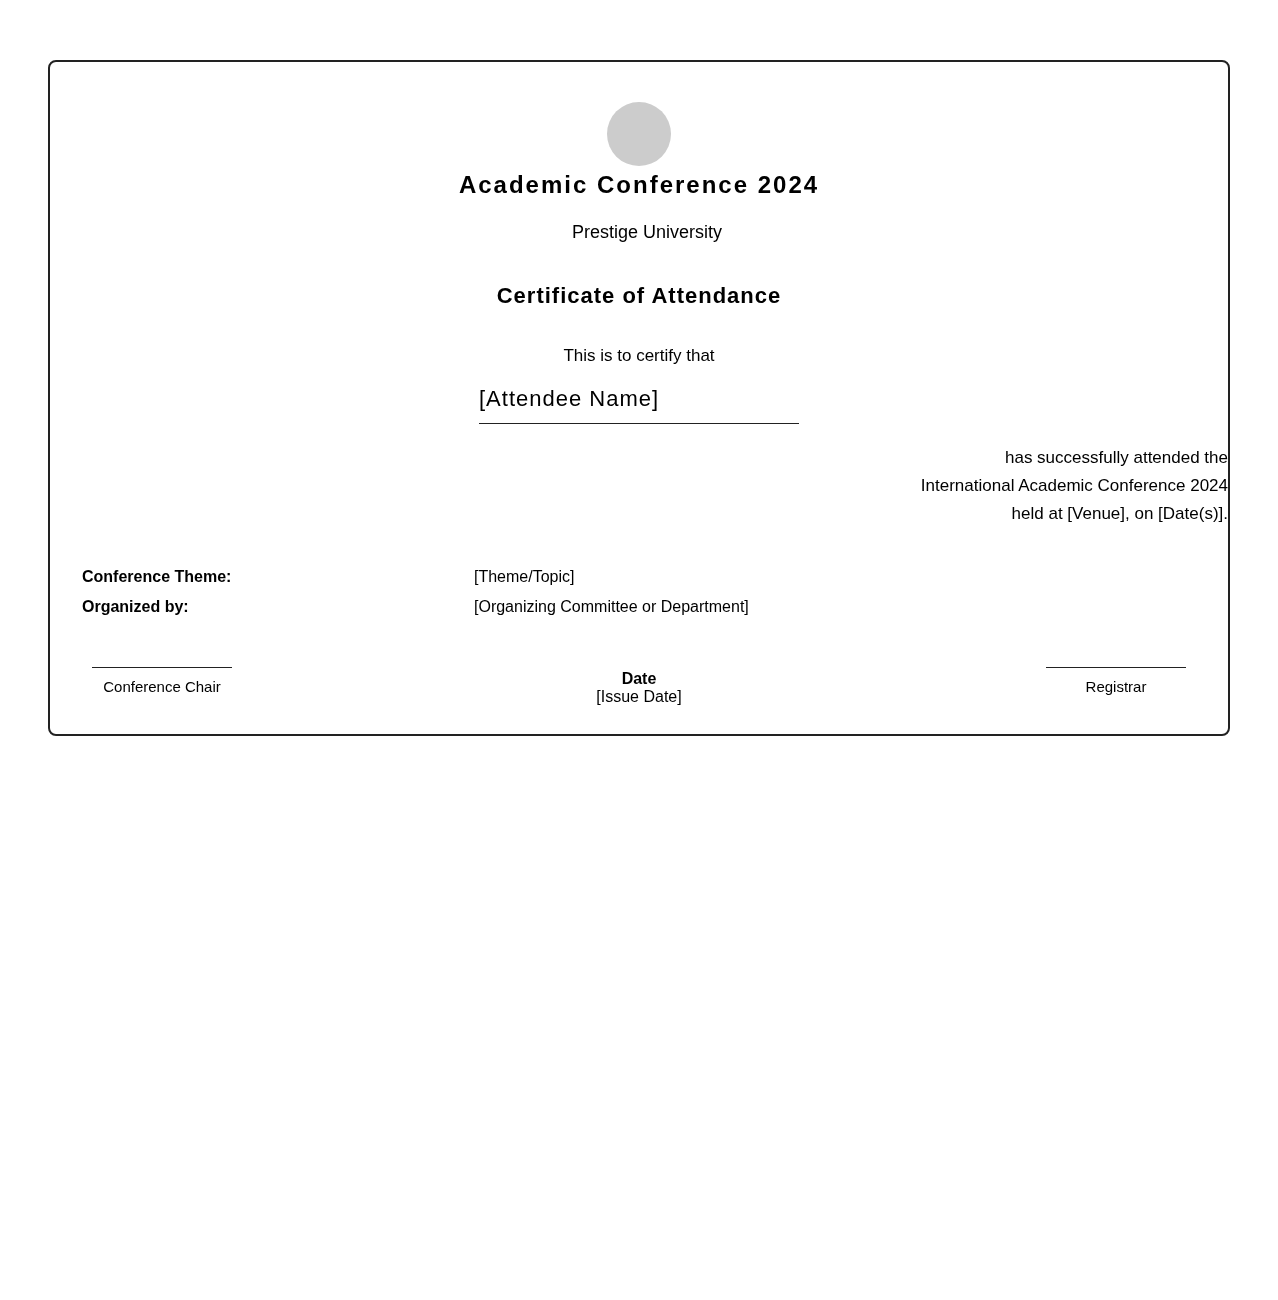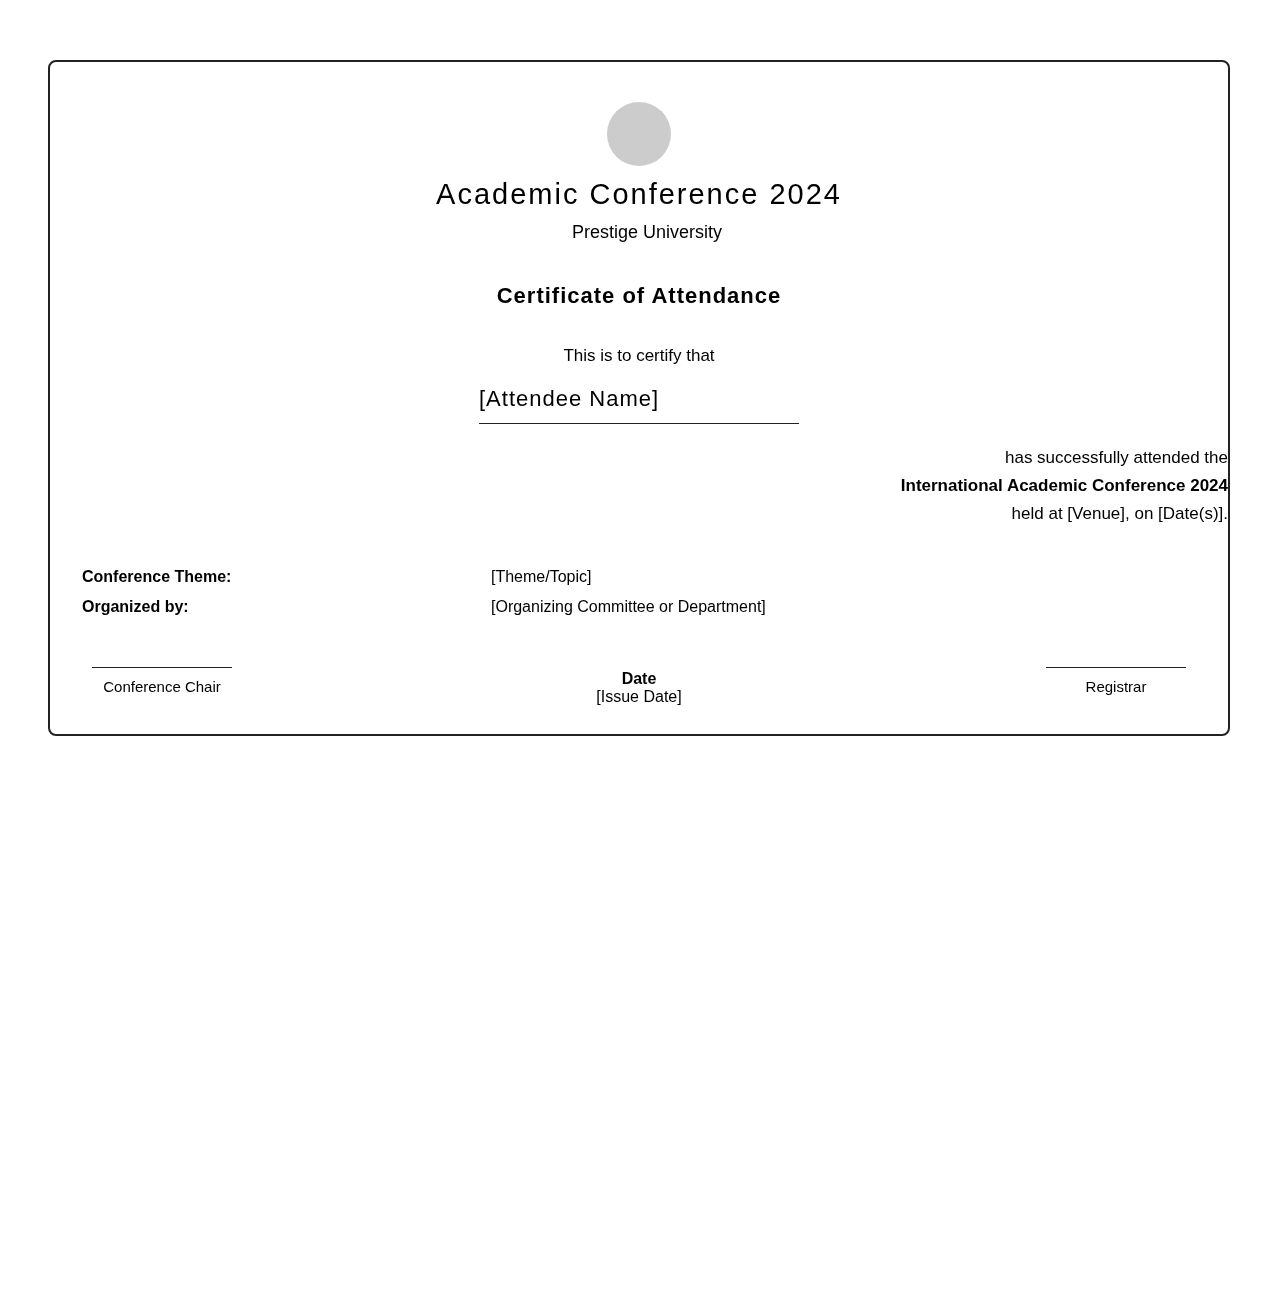--- a/index.html
+++ b/index.html
@@ -30,24 +30,24 @@
       top: 40px;
       width: 64px;
       height: 64px;
       border-radius: 50%;
       background: #cccccc;
     }
     .title {
       position: absolute;
       left: 0;
       right: 0;
-      top: 112px;
-      text-align: center;
-      font-size: 29px;
-      font-weight: normal;
+      top: 103px;
+      text-align: center;
+      font-size: 24px;
+      font-weight: bold;
       letter-spacing: 2px;
       line-height: 40px;
     }
     .subtitle {
       position: absolute;
       left: 0;
       right: 0;
       top: 159px;
       text-align: center;
       font-size: 18px;
@@ -90,21 +90,21 @@
     .body-text {
       position: absolute;
       left: 0;
       right: 0;
       top: 382px;
       text-align: right;
       font-size: 17px;
       line-height: 28px;
     }
     .body-text .strong {
-      font-weight: bold;
+      font-weight: normal;
       display: block;
       padding-left: 36px;
     }
     .body-text .line {
       display: block;
     }
     .info {
       position: absolute;
       left: 32px;
       top: 500px;
@@ -115,21 +115,20 @@
       height: 30px;
       align-items: center;
       font-size: 16px;
     }
     .info-label {
       width: 392px;
       font-weight: bold;
     }
     .info-value {
       flex: 1;
-      margin-left: 17px;
     }
     .signatures {
       position: absolute;
       left: 42px;
       right: 42px;
       top: 596px;
       height: 60px;
     }
     .sig-block {
       position: absolute;

